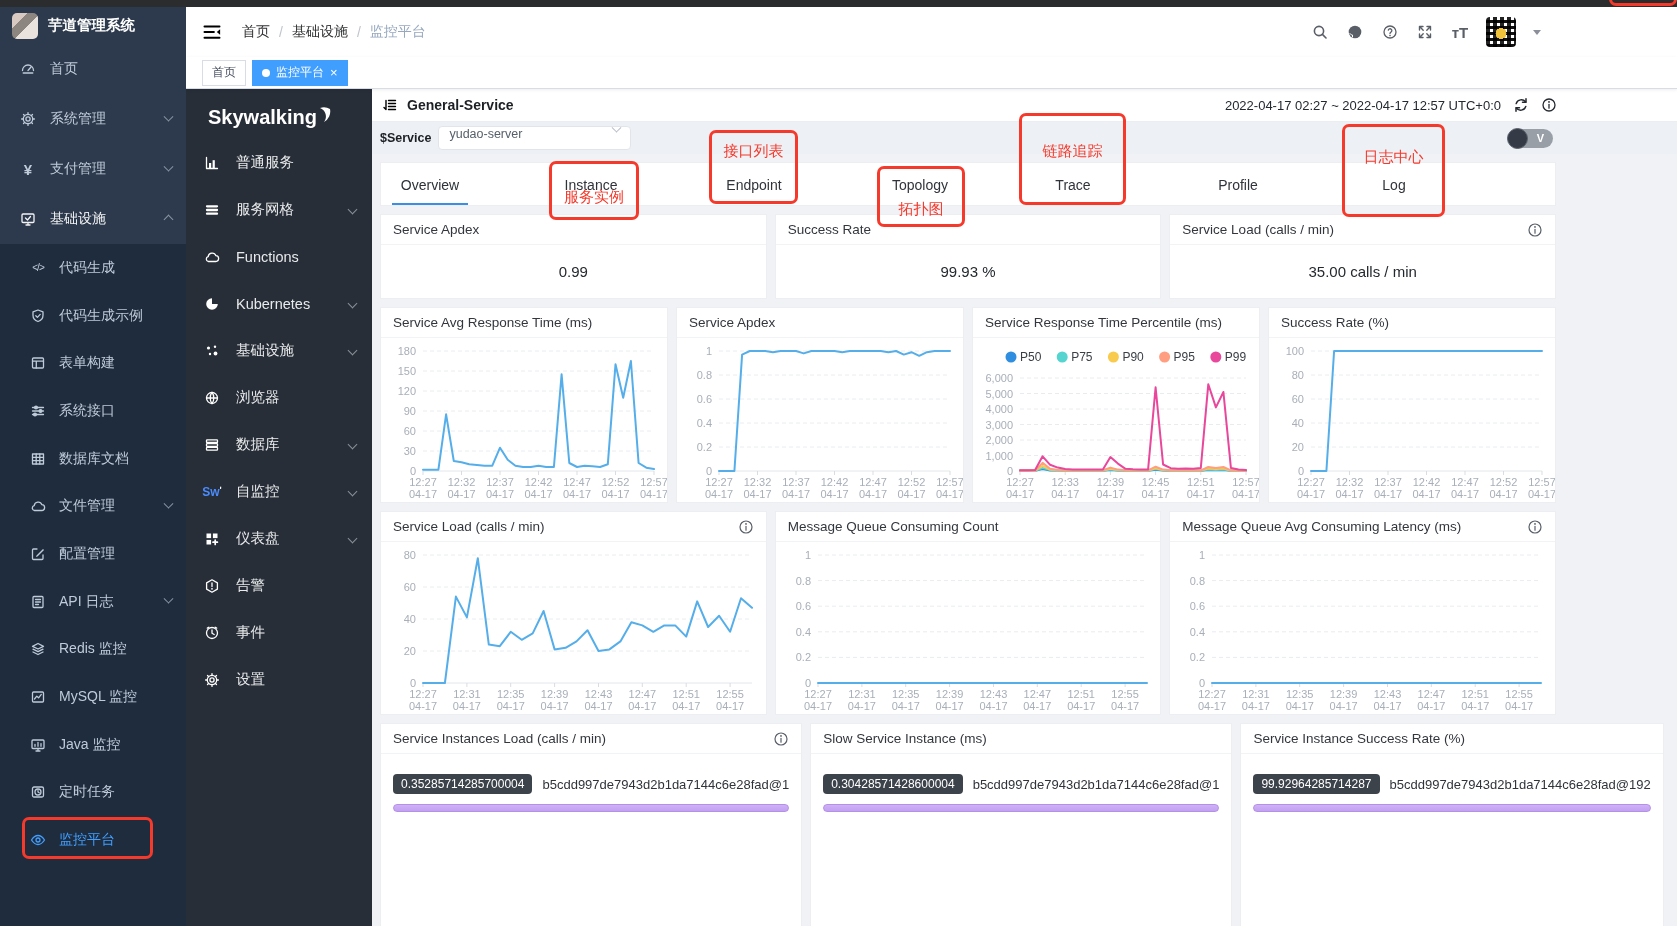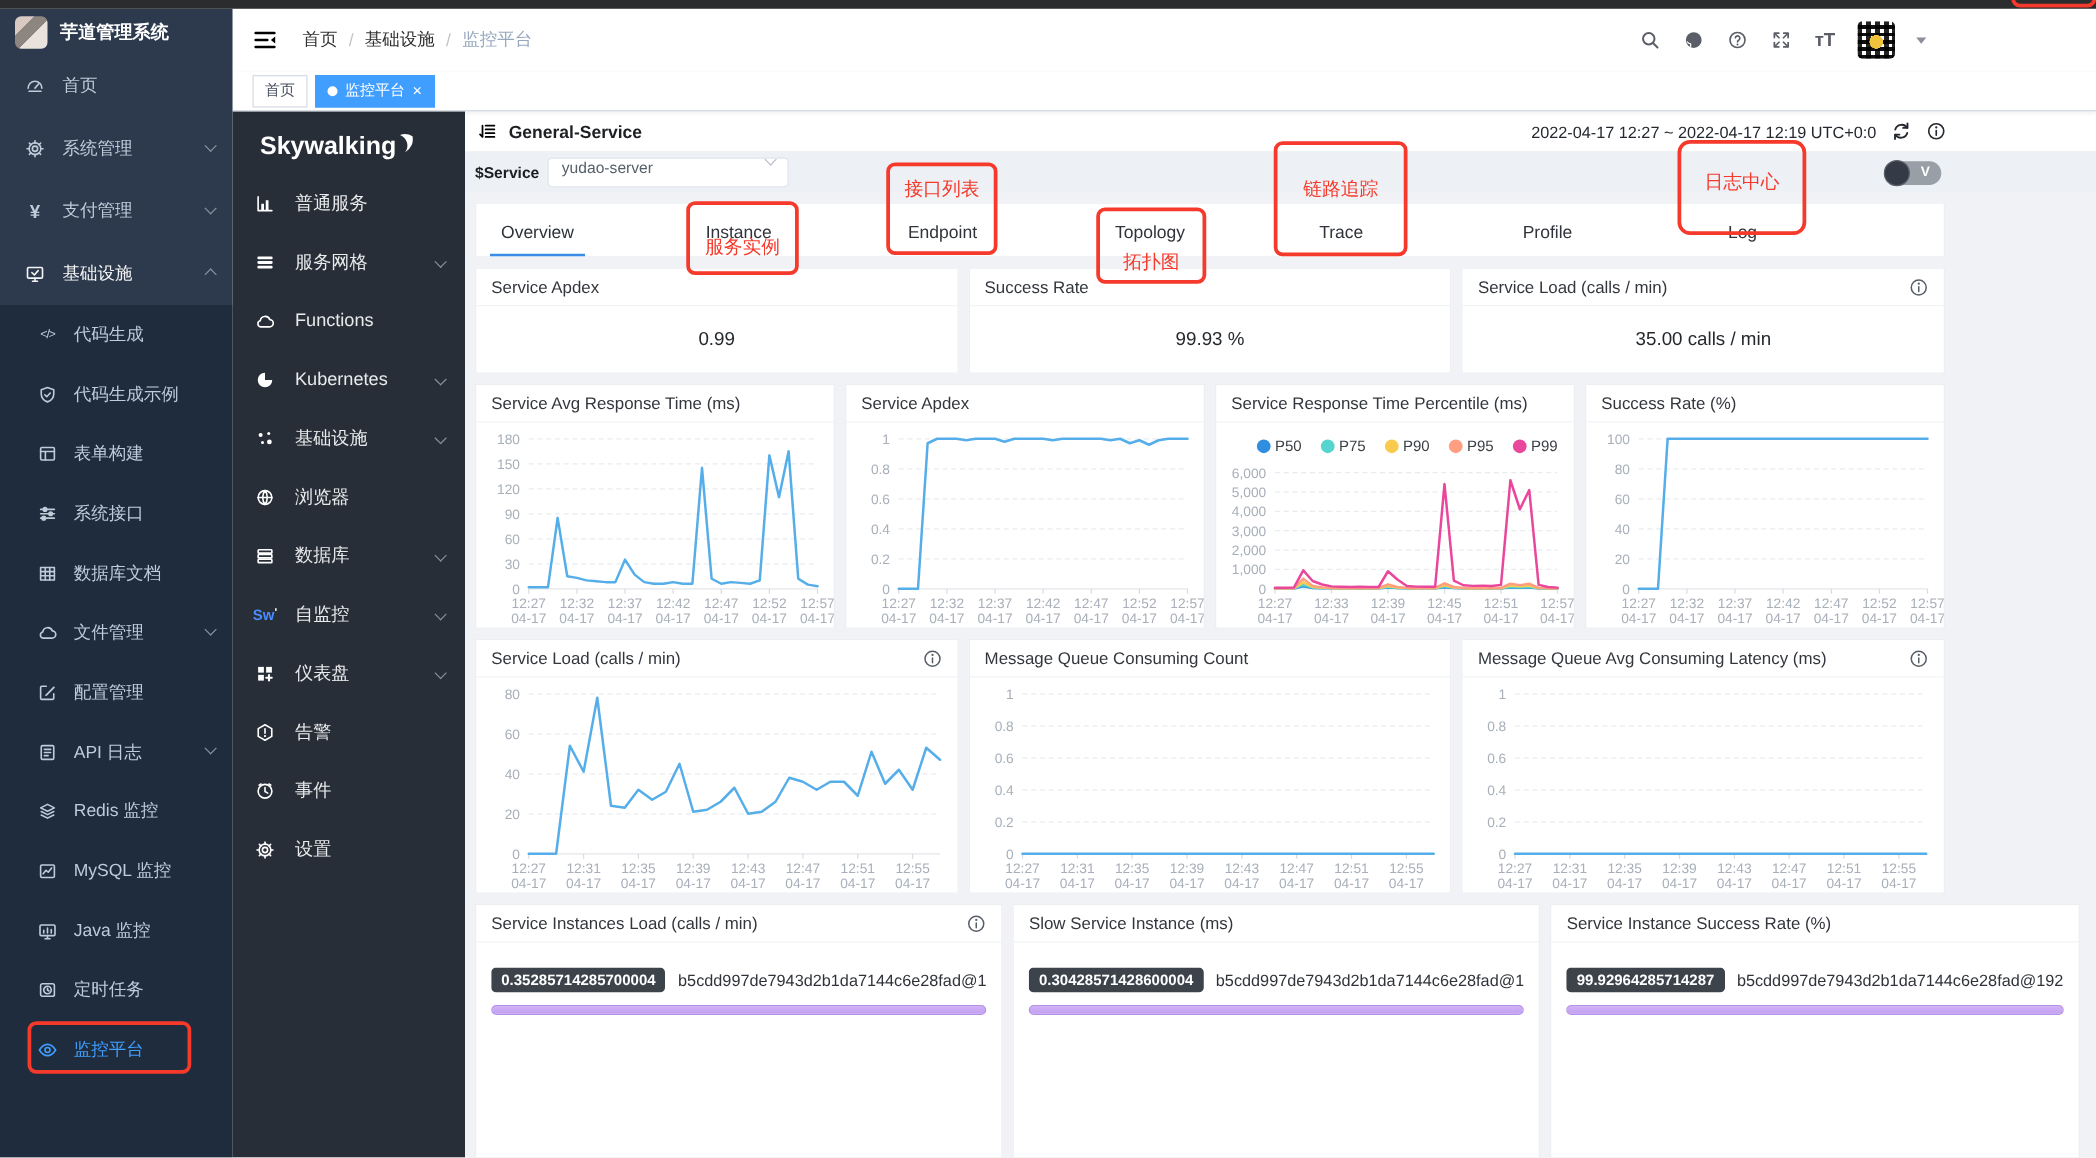--- a/index.html
+++ b/index.html
@@ -68,21 +68,21 @@
   .tab { position:absolute; top:0; height:44px; line-height:44px; transform:translateX(-50%); font-size:14px; color:#30343a; cursor:pointer; white-space:nowrap; }
   .tab-underline { position:absolute; bottom:0; height:2px; background:#3a8ee6; }
 
   .mrow { display:flex; gap:8px; margin-top:8px; }
   .card { background:#fff; border:1px solid #eceef2; }
   .card-head { height:30px; display:flex; align-items:center; padding:0 12px; font-size:13.5px; color:#33373d; border-bottom:1px solid #f2f3f5; }
   .card-head .info { margin-left:auto; color:#585f68; display:flex; cursor:pointer; }
   .m-val { height:53px; display:flex; align-items:center; justify-content:center; font-size:15px; color:#24292e; }
   .i-body { padding:20px 12px 0; }
   .badge-row { display:flex; align-items:center; gap:10px; overflow:hidden; }
-  .badge { background:#3d434b; color:#fff; font-size:12px; padding:3px 8px; border-radius:4px; white-space:nowrap; flex:none;font-weight:bold; }
+  .badge { background:#3d434b; color:#fff; font-size:12px; padding:3px 8px; border-radius:4px; white-space:nowrap; flex:none; }
   .inst-id { font-size:13px; color:#30343a; white-space:nowrap; overflow:hidden; flex:1; }
   .pbar { height:8px; border-radius:4px; margin-top:10px; }
 
   
   .ann { position:absolute; border:3px solid #f5392b; border-radius:7px; z-index:200; pointer-events:none; }
   .ann-text { position:absolute; left:0; right:0; text-align:center; color:#f5392b; font-size:15px; }
   svg { display:block; }
 </style>
 </head>
 <body>
@@ -443,21 +443,21 @@
 
     <div id="sw-main">
       <div class="svc-header">
         <span class="nic" id="i-panel">
             <svg width="16" height="16" viewBox="0 0 16 16" fill="none" stroke="currentColor" stroke-width="1.4" stroke-linecap="round" stroke-linejoin="round">
               <path d="M6.5 3.5h7M6.5 6.5h7M6.5 9.5h7M6.5 12.5h7M4 3.5v9M4 12.5 2 10.5"></path>
             </svg>
           </span>
         <span class="svc-title">General-Service</span>
         <div class="svc-right">
-          <span>2022-04-17 12:27 ~ 2022-04-17 12:19 UTC+0:0</span>
+          <span>2022-04-17 02:27 ~ 2022-04-17 12:57 UTC+0:0</span>
           <span class="nic" id="i-refresh">
               <svg width="16" height="16" viewBox="0 0 16 16" fill="none" stroke="currentColor" stroke-width="1.5" stroke-linecap="round" stroke-linejoin="round">
                 <path d="M12.7 5.2A5.3 5.3 0 0 0 3.2 6.6M3.3 10.8a5.3 5.3 0 0 0 9.5-1.4"></path>
                 <path d="M13 1.8v3.5H9.5M3 14.2v-3.5h3.5"></path>
               </svg>
             </span>
           <span class="nic" id="i-info">
               <svg width="16" height="16" viewBox="0 0 16 16" fill="none" stroke="currentColor" stroke-width="1.3" stroke-linecap="round" stroke-linejoin="round">
                 <circle cx="8" cy="8" r="6"></circle>
                 <path d="M8 7.4v3.8"></path>
@@ -913,18 +913,18 @@
     </div>
     <div class="ann" style="left: 709px; top: 130px; width: 89px; height: 74px; border-color: rgb(245, 57, 43);">
       <div class="ann-text" style="color: rgb(245, 57, 43); top: 9px;">接口列表</div>
     </div>
     <div class="ann" style="left: 877px; top: 166px; width: 88px; height: 61px; border-color: rgb(245, 57, 43);">
       <div class="ann-text" style="color: rgb(245, 57, 43); bottom: 5px;">拓扑图</div>
     </div>
     <div class="ann" style="left: 1019px; top: 113px; width: 107px; height: 92px; border-color: rgb(245, 57, 43);">
       <div class="ann-text" style="color: rgb(245, 57, 43); top: 26px;">链路追踪</div>
     </div>
-    <div class="ann" style="left: 1342px; top: 112px; width: 103px; height: 76px; border-color: rgb(245, 57, 43); border-radius: 10px;">
+    <div class="ann" style="left: 1342px; top: 124px; width: 103px; height: 93px; border-color: rgb(245, 57, 43);">
       <div class="ann-text" style="color: rgb(245, 57, 43); top: 21px;">日志中心</div>
     </div>
     <div class="ann" style="left: 22px; top: 817px; width: 131px; height: 42px; border-color: rgb(245, 57, 43);"></div>
     <div class="ann" style="left: 1609px; top: -9px; width: 68px; height: 15px; border-color: rgb(245, 57, 43);"></div>
   </div>
 
 </body></html>

